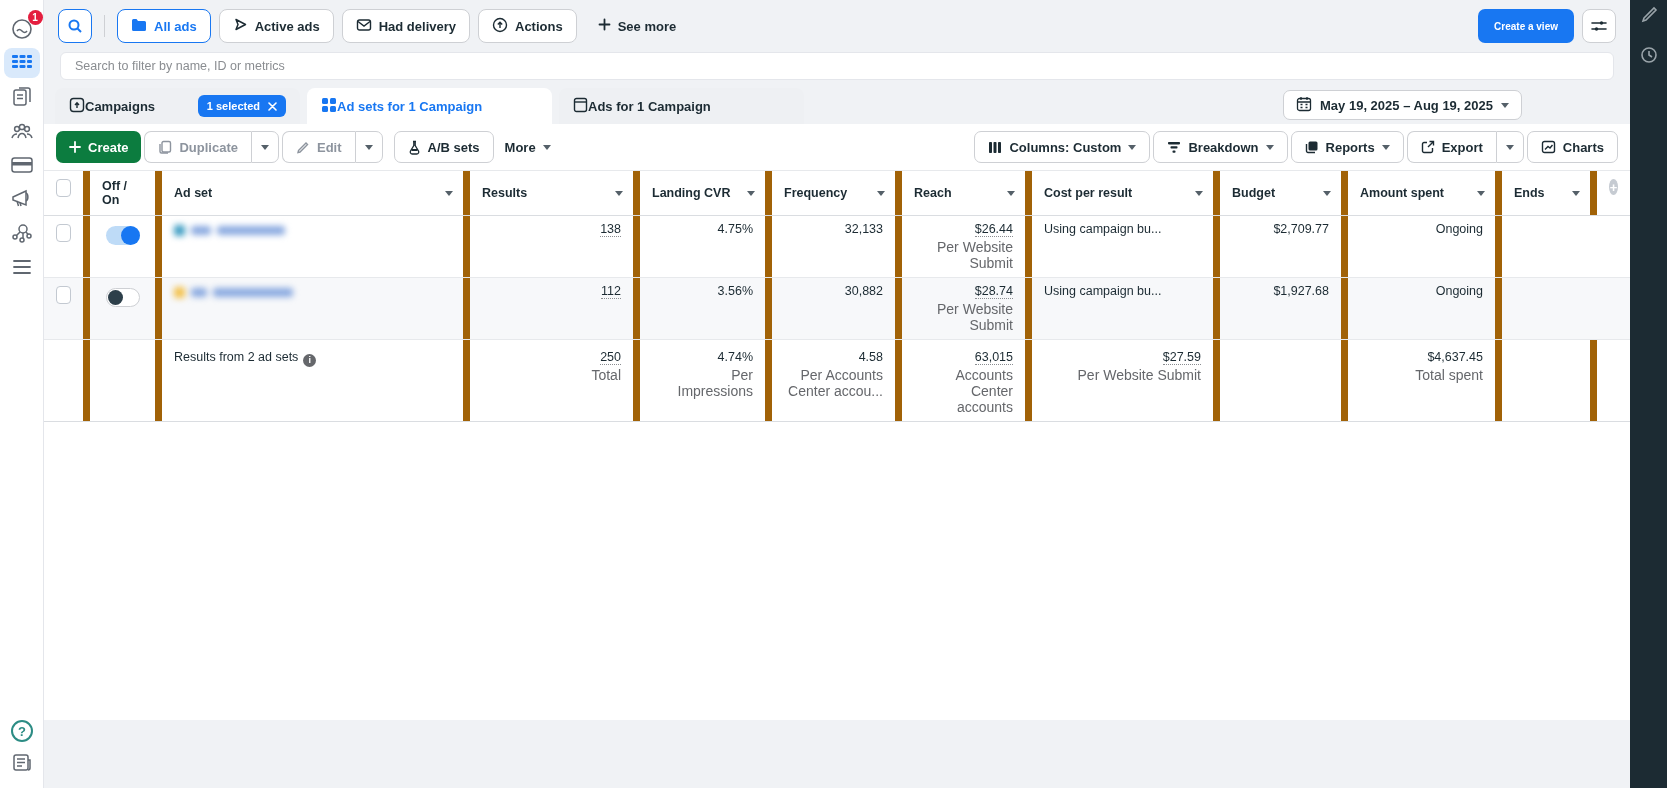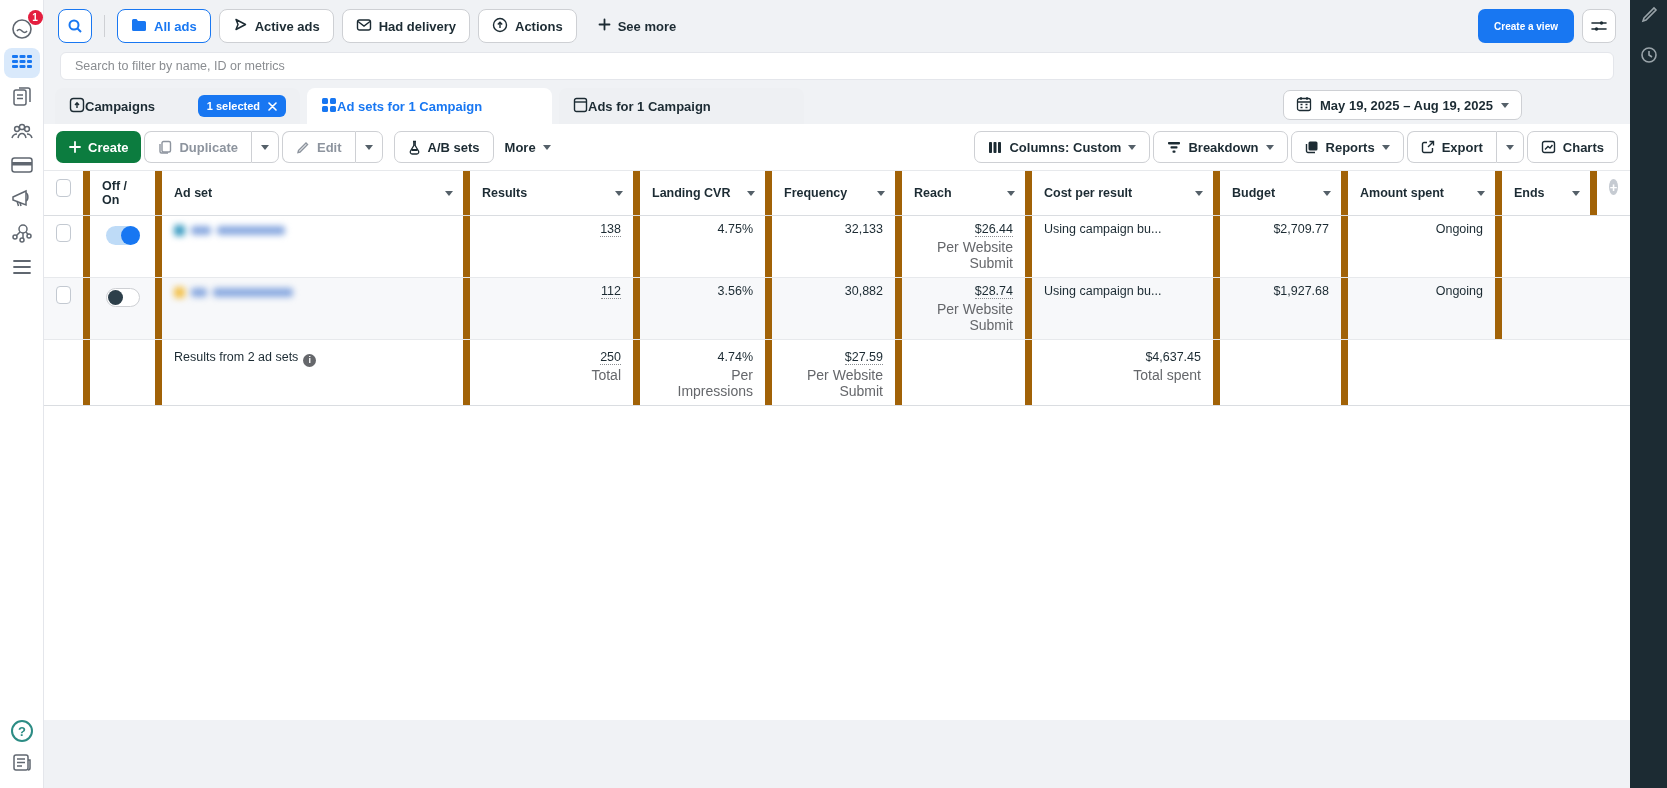--- a/index.html
+++ b/index.html
@@ -503,20 +503,22 @@
         </div>
 
         <div class="tr summary summaryrow" style="min-height:58px;">
           <div class="td"></div>
           <div class="td"></div>
           <div class="td">
             <span>Results from 2 ad sets</span><span class="info-i">i</span>
           </div>
           <div class="td num"><span class="dotted">250</span><div class="sub">Total</div></div>
           <div class="td num"><span>4.74%</span><div class="sub">Per Impressions</div></div>
+          <div class="td num"><span>4.58</span><div class="sub">Per Accounts Center accou...</div></div>
+          <div class="td num"><span class="dotted">63,015</span><div class="sub">Accounts Center accounts</div></div>
           <div class="td num"><span class="dotted">$27.59</span><div class="sub">Per Website Submit</div></div>
           <div class="td"></div>
           <div class="td num"><span>$4,637.45</span><div class="sub">Total spent</div></div>
           <div class="td"></div>
           <div class="td" style="border-right:none;"></div>
         </div>
 
       </div>
     </div>
   </div>

